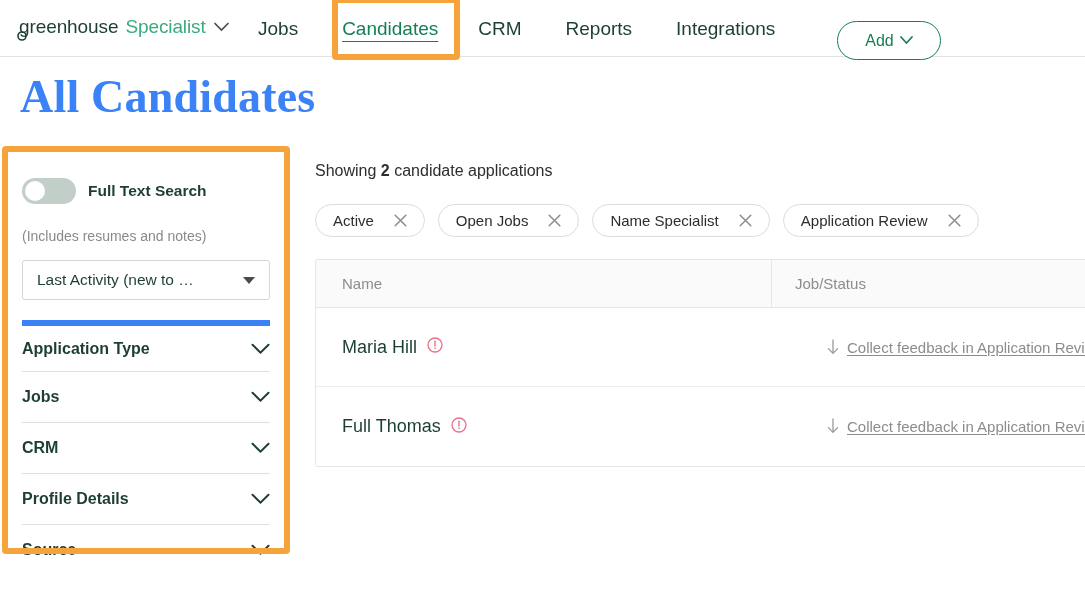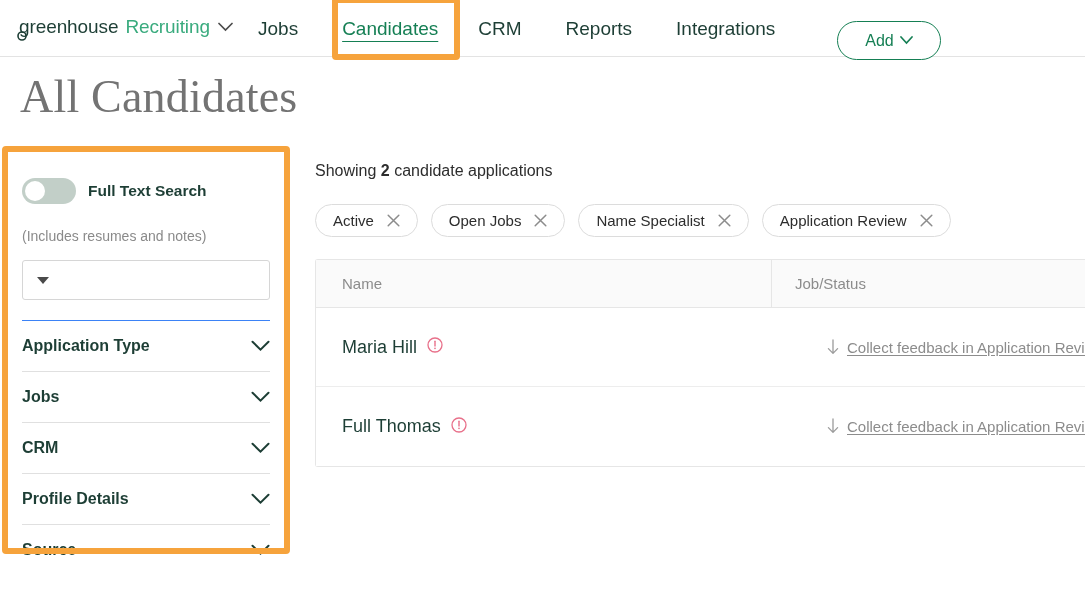--- a/index.html
+++ b/index.html
@@ -52,21 +52,21 @@
     position: absolute; border: 6px solid #f6a33c;
     border-radius: 4px; pointer-events: none; z-index: 40;
   }
   #hl-candidates { left: 332px; top: -3px; width: 128px; height: 63px; }
   #hl-sidebar { left: 2px; top: 146px; width: 288px; height: 408px; }
 
   
   .page-title {
     position: absolute; left: 20px; top: 70px;
     font-family: "Liberation Serif", serif;
-    font-size: 46px; color: #737373; font-weight: 400;
+    font-size: 46px; color: #3b82f6; font-weight: 700;
     letter-spacing: 0.2px;
   }
 
   
   .sidebar { position: absolute; left: 22px; top: 162px; width: 248px; }
 
   .searchbox {
     position: relative; width: 248px; height: 38px;
     border: 1px solid #d6d6d6; border-radius: 3px;
     display: flex; align-items: center; padding-left: 34px;
@@ -107,34 +107,34 @@
     width: 0; height: 0; border-left: 6px solid transparent;
     border-right: 6px solid transparent; border-top: 7px solid #4a4a4a;
   }
 
   .acc-list { margin-top: 20px; width: 248px; }
   .acc-item {
     height: 51px; display: flex; align-items: center;
     justify-content: space-between;
     border-top: 1px solid #e0e0e0; cursor: pointer;
   }
-  .acc-item:first-child { border-top: 1px solid #3b82f6; }
+  .acc-item:first-child { border-top: 6px solid #3b82f6; }
   .acc-label { font-size: 16px; font-weight: bold; color: #1d3e35; }
 
   
   .main { position: absolute; left: 315px; top: 162px; }
   .showing {
     font-size: 16px; color: #2d2d2d; margin-bottom: 0;
   }
   .showing b { font-weight: bold; }
 
   .chips { display: flex; gap: 13px; margin-top: 24px; }
   .chip {
     height: 33px; border: 1px solid #dcdcdc; border-radius: 17px;
-    display: flex; align-items: center; gap: 13px;
+    display: flex; align-items: center; gap: 20px;
     padding: 0 17px; background: #fff; cursor: pointer;
   }
   .chip span.lbl { font-size: 15px; color: #2d2d2d; white-space: nowrap; }
 
   .table {
     margin-top: 22px; width: 790px;
     border: 1px solid #e6e6e6; border-right: none;
     border-radius: 3px 0 0 3px;
   }
   .thead {
@@ -173,21 +173,21 @@
 
 <div id="app">
 
   <div class="topnav">
 
     <div class="brand">
       <svg width="12" height="26" viewBox="0 0 12 26" style="margin-right:-1px;margin-top:2px;">
         <circle cx="6" cy="21" r="4" fill="none" stroke="#1d3e35" stroke-width="1.6"></circle>
       </svg>
       <span class="gh-word" style="margin-left:-8px;">greenhouse</span>
-      <span class="gh-rec">Recruiting</span>
+      <span class="gh-rec">Specialist</span>
       <span class="chev">
         <svg width="15" height="10" viewBox="0 0 15 10">
           <path d="M1 1.5 L7.5 8 L14 1.5" fill="none" stroke="#4c4c4c" stroke-width="1.7" stroke-linecap="round"></path>
         </svg>
       </span>
     </div>
 
     <div class="navlinks">
       <a class="navlink" id="nl-jobs">Jobs</a>
       <a class="navlink active" id="nl-candidates">Candidates</a>
@@ -214,20 +214,21 @@
 
     <div class="fts-row">
       <div class="toggle">
         <div class="knob"></div>
       </div>
       <div class="fts-label">Full Text Search</div>
     </div>
     <div class="fts-sub">(Includes resumes and notes)</div>
 
     <div class="selectbox">
+      <span class="sv">Last Activity (new to …</span>
       <span class="caret-solid"></span>
     </div>
 
     <div class="acc-list">
 
       <div class="acc-item">
         <span class="acc-label">Application Type</span>
         <svg width="19" height="12" viewBox="0 0 19 12">
           <path d="M1.5 1.8 L9.5 9.6 L17.5 1.8" fill="none" stroke="#1d3e35" stroke-width="2" stroke-linecap="round"></path>
         </svg>

